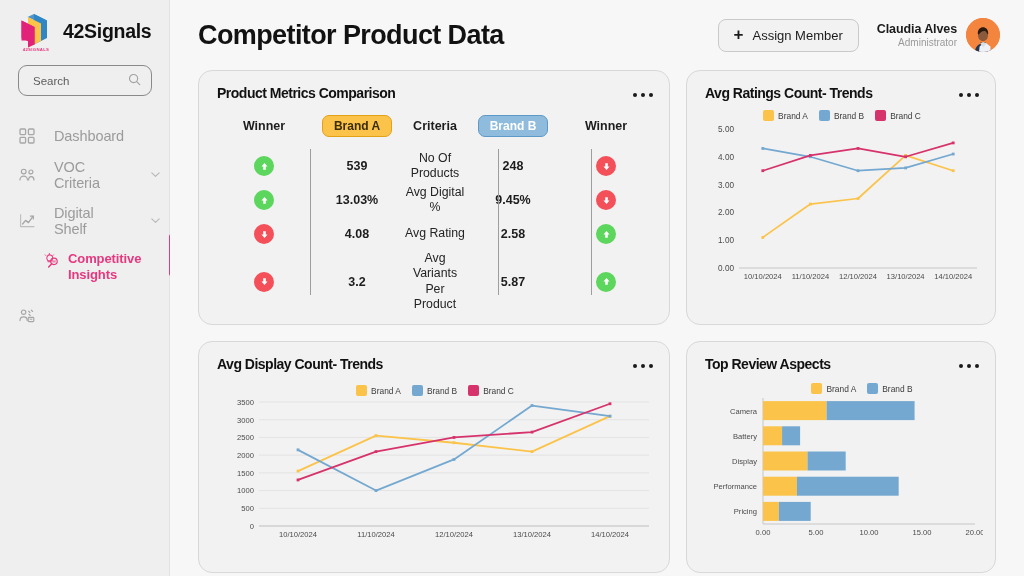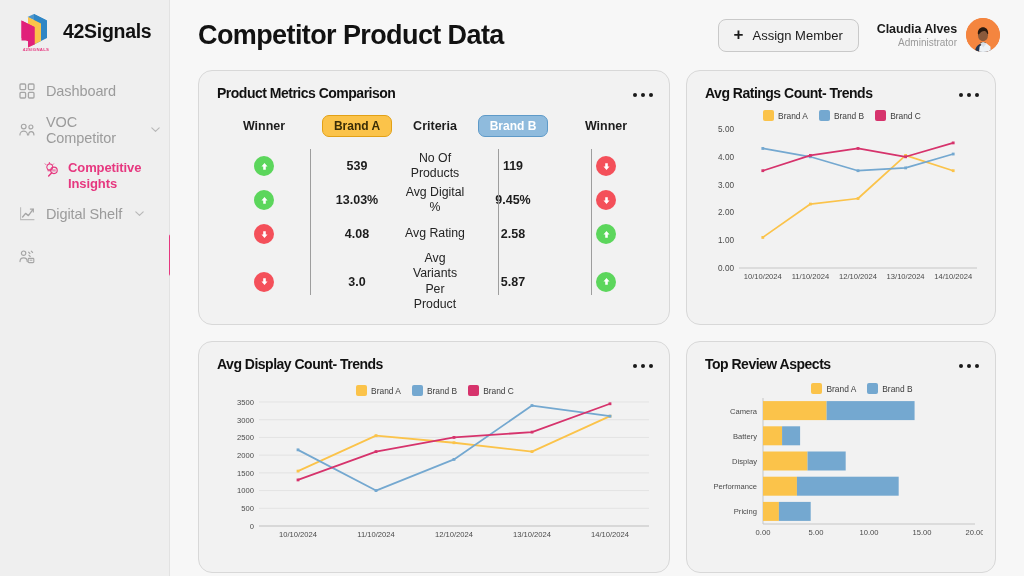--- a/index.html
+++ b/index.html
@@ -30,21 +30,21 @@
     margin: 14px 0 0 18px; width: 134px; height: 31px;
     border: 1.6px solid #8a8a8a; border-radius: 9px;
     background: #efefef; display:flex; align-items:center;
     padding: 0 10px 0 14px; gap: 6px;
   }
   .search-text { font-size: 11.5px; color:#5d5d5d; flex:1; }
   .search-icon { flex:0 0 auto; opacity:.6; }
 
   .nav { margin-top: 24px; }
   .nav-item {
-    display:flex; align-items:center; gap:10px;
+    display:flex; align-items:center; gap:18px;
     padding: 7px 8px 7px 18px; color:#9b9b9b;
     font-size:14.5px; letter-spacing:-.1px; cursor:pointer;
   }
   .nav-item .nicon { width:18px; height:18px; flex:0 0 18px; display:flex; align-items:center; justify-content:center; }
   .nav-item .chev { margin-left:2px; opacity:.75; }
   .nav-item.sub { padding-left: 42px; gap:8px; font-size:13px; font-weight:700; line-height:1.15; }
   .nav-item.active { color:#e6377f; }
   .nav-item.two-line { align-items:flex-start; }
   .nav-item.two-line .nicon { margin-top:1px; }
   .nav-label-multi { line-height:1.2; }
@@ -132,20 +132,29 @@
           <polygon points="14,6 27,12.5 27,30 14,36.5 14,19" fill="#fbc34a"></polygon>
           <polygon points="7.5,9.5 20.5,16 20.5,33.5 7.5,27" fill="#e1217a"></polygon>
           <polygon points="7.5,9.5 20.5,16 20.5,33.5 14,36.5 14,19 7.5,15.5" fill="#e1217a"></polygon>
           <rect x="7.5" y="15.5" width="7" height="14" fill="#e1217a"></rect>
         </svg>
         <div class="logo-cap">42SIGNALS</div>
       </div>
       <div class="brand-name">42Signals</div>
     </div>
 
+    <div class="search-box">
+      <span class="search-text">Search</span>
+      <span class="search-icon">
+        <svg width="13" height="13" viewBox="0 0 14 14">
+          <circle cx="6" cy="6" r="4.4" fill="none" stroke="#6d6d6d" stroke-width="1.2"></circle>
+          <line x1="9.3" y1="9.3" x2="12.6" y2="12.6" stroke="#6d6d6d" stroke-width="1.2" stroke-linecap="round"></line>
+        </svg>
+      </span>
+    </div>
 
     <nav class="nav">
 
       <div class="nav-item">
         <span class="nicon">
           <svg width="16" height="16" viewBox="0 0 16 16">
             <rect x="1" y="1" width="5.6" height="5.6" rx="1" fill="none" stroke="#a6a6a6" stroke-width="1.3"></rect>
             <rect x="9.4" y="1" width="5.6" height="5.6" rx="1" fill="none" stroke="#a6a6a6" stroke-width="1.3"></rect>
             <rect x="1" y="9.4" width="5.6" height="5.6" rx="1" fill="none" stroke="#a6a6a6" stroke-width="1.3"></rect>
             <rect x="9.4" y="9.4" width="5.6" height="5.6" rx="1" fill="none" stroke="#a6a6a6" stroke-width="1.3"></rect>
@@ -156,21 +165,37 @@
 
       <div class="nav-item">
         <span class="nicon">
           <svg width="17" height="16" viewBox="0 0 18 16">
             <circle cx="5" cy="4.4" r="2.5" fill="none" stroke="#a6a6a6" stroke-width="1.25"></circle>
             <circle cx="12.6" cy="4.8" r="2.1" fill="none" stroke="#a6a6a6" stroke-width="1.25"></circle>
             <path d="M1 13.2c0-2.4 1.9-4 4-4s4 1.6 4 4" fill="none" stroke="#a6a6a6" stroke-width="1.25" stroke-linecap="round"></path>
             <path d="M10.2 13.2c0-2.2 1.2-3.5 2.8-3.5 1.6 0 2.8 1.3 2.8 3.5" fill="none" stroke="#a6a6a6" stroke-width="1.25" stroke-linecap="round"></path>
           </svg>
         </span>
-        <span>VOC Competitor</span>
+        <span>VOC Criteria</span>
+        <span class="chev">
+          <svg width="11" height="11" viewBox="0 0 12 12">
+              <path d="M2 4.2 L6 8 L10 4.2" fill="none" stroke="#a6a6a6" stroke-width="1.3" stroke-linecap="round" stroke-linejoin="round"></path>
+            </svg>
+        </span>
+      </div>
+
+      <div class="nav-item">
+        <span class="nicon">
+          <svg width="17" height="16" viewBox="0 0 17 16">
+            <path d="M1.6 1.2 V13.6 H15.4" fill="none" stroke="#bdbdbd" stroke-width="1.1"></path>
+            <path d="M3.6 11 L6.6 7.4 L9.4 9.6 L14 3.4" fill="none" stroke="#a6a6a6" stroke-width="1.35" stroke-linecap="round" stroke-linejoin="round"></path>
+            <path d="M11.4 3.1 L14.3 3.1 L14.3 6" fill="none" stroke="#a6a6a6" stroke-width="1.2" stroke-linecap="round"></path>
+          </svg>
+        </span>
+        <span>Digital Shelf</span>
         <span class="chev">
           <svg width="11" height="11" viewBox="0 0 12 12">
               <path d="M2 4.2 L6 8 L10 4.2" fill="none" stroke="#a6a6a6" stroke-width="1.3" stroke-linecap="round" stroke-linejoin="round"></path>
             </svg>
         </span>
       </div>
 
       <div class="nav-item sub active two-line">
         <span class="nicon">
           <svg width="20" height="18" viewBox="0 0 20 18">
@@ -180,36 +205,20 @@
             <line x1="3.6" y1="2.2" x2="4.3" y2="2.9" stroke="#e6377f" stroke-width="1.05" stroke-linecap="round"></line>
             <line x1="12.8" y1="2.2" x2="12.1" y2="2.9" stroke="#e6377f" stroke-width="1.05" stroke-linecap="round"></line>
             <circle cx="13.3" cy="9.4" r="3.6" fill="none" stroke="#e6377f" stroke-width="1.3"></circle>
             <line x1="10.8" y1="12" x2="7.4" y2="15.6" stroke="#e6377f" stroke-width="1.6" stroke-linecap="round"></line>
             <path d="M11.3 8.2h4v2.5h-4z" fill="#e6377f" opacity=".55"></path>
           </svg>
         </span>
         <span class="nav-label-multi">Competitive Insights</span>
       </div>
 
-      <div class="nav-item">
-        <span class="nicon">
-          <svg width="17" height="16" viewBox="0 0 17 16">
-            <path d="M1.6 1.2 V13.6 H15.4" fill="none" stroke="#bdbdbd" stroke-width="1.1"></path>
-            <path d="M3.6 11 L6.6 7.4 L9.4 9.6 L14 3.4" fill="none" stroke="#a6a6a6" stroke-width="1.35" stroke-linecap="round" stroke-linejoin="round"></path>
-            <path d="M11.4 3.1 L14.3 3.1 L14.3 6" fill="none" stroke="#a6a6a6" stroke-width="1.2" stroke-linecap="round"></path>
-          </svg>
-        </span>
-        <span>Digital Shelf</span>
-        <span class="chev">
-          <svg width="11" height="11" viewBox="0 0 12 12">
-              <path d="M2 4.2 L6 8 L10 4.2" fill="none" stroke="#a6a6a6" stroke-width="1.3" stroke-linecap="round" stroke-linejoin="round"></path>
-            </svg>
-        </span>
-      </div>
-
       <div class="nav-item two-line" style="margin-top:10px;">
         <span class="nicon">
           <svg width="17" height="16" viewBox="0 0 17 16">
             <circle cx="4.6" cy="4.2" r="2.2" fill="none" stroke="#a6a6a6" stroke-width="1.2"></circle>
             <path d="M1 12.6c0-2.3 1.6-3.8 3.6-3.8s3.6 1.5 3.6 3.8" fill="none" stroke="#a6a6a6" stroke-width="1.2" stroke-linecap="round"></path>
             <path d="M9.6 3.2l1.3 1.3M12.3 2.2l1.3 1.3M9.9 6.2l1.3 1.3" stroke="#a6a6a6" stroke-width="1.1" stroke-linecap="round"></path>
             <rect x="9.2" y="9.4" width="5.6" height="4.2" rx="0.8" fill="none" stroke="#a6a6a6" stroke-width="1.15"></rect>
             <line x1="10.6" y1="11.2" x2="13.4" y2="11.2" stroke="#a6a6a6" stroke-width="1"></line>
           </svg>
         </span>
@@ -284,21 +293,21 @@
             <div class="cmp-row">
               <div class="cell">
                 <span class="arrow up">
                   <svg width="11" height="11" viewBox="0 0 12 12">
                       <path d="M6 2.3 L9.3 6 H7.4 V9.6 H4.6 V6 H2.7 Z" fill="#fff"></path>
                     </svg>
                 </span>
               </div>
               <div class="cell">539</div>
               <div class="cell crit">No Of Products</div>
-              <div class="cell">119</div>
+              <div class="cell">248</div>
               <div class="cell">
                 <span class="arrow down">
                   <svg width="11" height="11" viewBox="0 0 12 12">
                       <path d="M6 9.7 L2.7 6 H4.6 V2.4 H7.4 V6 H9.3 Z" fill="#fff"></path>
                     </svg>
                 </span>
               </div>
             </div>
 
             <div class="cmp-row">
@@ -342,21 +351,21 @@
             </div>
 
             <div class="cmp-row" style="height:46px;">
               <div class="cell">
                 <span class="arrow down">
                   <svg width="11" height="11" viewBox="0 0 12 12">
                       <path d="M6 9.7 L2.7 6 H4.6 V2.4 H7.4 V6 H9.3 Z" fill="#fff"></path>
                     </svg>
                 </span>
               </div>
-              <div class="cell">3.0</div>
+              <div class="cell">3.2</div>
               <div class="cell crit" style="max-width:92px;margin:0 auto;">Avg Variants Per Product</div>
               <div class="cell">5.87</div>
               <div class="cell">
                 <span class="arrow up">
                   <svg width="11" height="11" viewBox="0 0 12 12">
                       <path d="M6 2.3 L9.3 6 H7.4 V9.6 H4.6 V6 H2.7 Z" fill="#fff"></path>
                     </svg>
                 </span>
               </div>
             </div>

